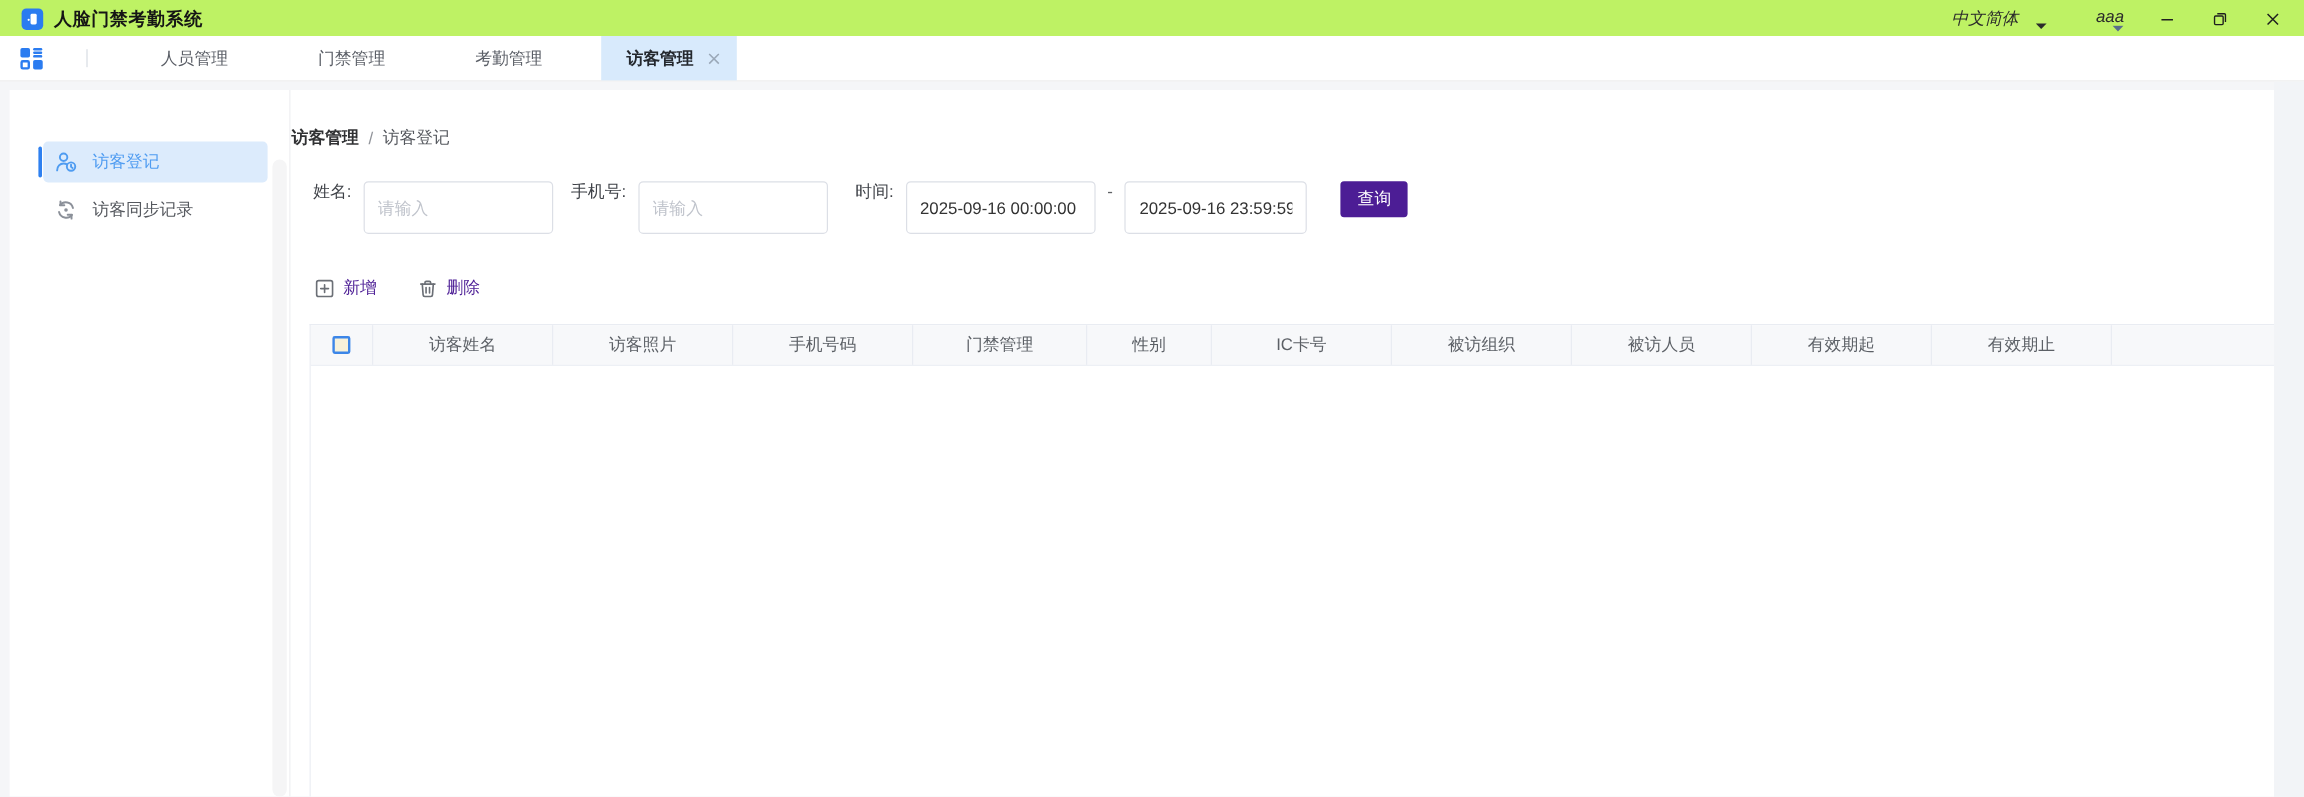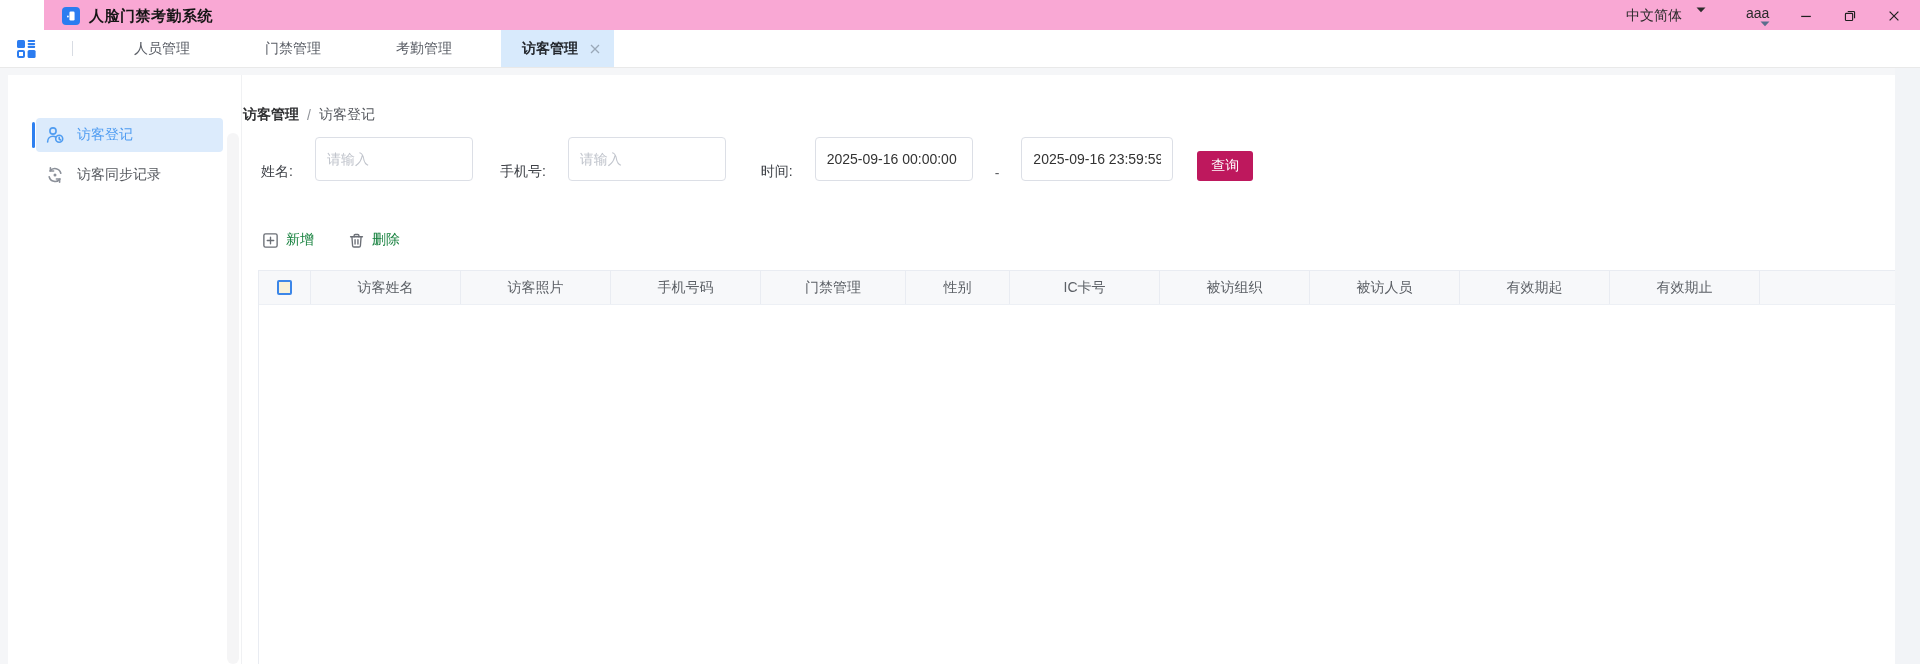--- a/index.html
+++ b/index.html
@@ -1,25 +1,25 @@
 <!DOCTYPE html>
 <html><head>
 <meta charset="utf-8">
 <style>
   * { box-sizing: border-box; }
   body { margin:0; background:#d9dce1; font-family:"Liberation Sans","DejaVu Sans",sans-serif; }
   .window { width:1920px; height:664px; background:#fff; position:relative; overflow:hidden; color:#333; }
 
   
-  .titlebar { height:30px; display:flex; align-items:center; padding:2px 18px 0 18px; background:#f9a8d4;margin-left:44px; }
+  .titlebar { height:30px; display:flex; align-items:center; padding:2px 18px 0 18px; background:#bef264; }
   .tb-left { display:flex; align-items:center; gap:9px; flex:1; }
   .app-icon { width:18px; height:18px; background:#2b7cf0; border-radius:4px; display:flex; align-items:center; justify-content:center; flex-shrink:0; }
   .app-title { font-size:15px; font-weight:bold; color:#151515; letter-spacing:.5px; }
   .tb-right { display:flex; align-items:center; }
-  .menu-group { display:flex; align-items:flex-start; font-size:14px; color:#2b2b2b; cursor:pointer; }
+  .menu-group { display:flex; align-items:flex-end; font-size:14px; color:#2b2b2b; cursor:pointer;font-style:italic; }
   .menu-group .caret { margin-left:14px; display:flex; }
   .user-group { margin-left:40px;flex-direction:column; }
   .win-btn { margin-left:28px; background:none; border:none; padding:0; width:16px; height:16px; display:flex; align-items:center; justify-content:center; cursor:pointer; color:#1f1f1f; }
 
   
   .tabbar { height:38px; border-bottom:1px solid #e9e9e9; display:flex; align-items:stretch; background:#fff;gap:23px; }
   .grid-btn { align-self:center; width:24px; height:24px; margin:0 11px 0 14px; display:flex; cursor:pointer; background:none; border:none; padding:0; }
   .tab-divider { width:1px; height:15px; background:#d8dce3; align-self:center; margin-right:12px; }
   .tab { display:flex; align-items:center; padding:0 26px; font-size:14px; color:#5a5e66; cursor:pointer; }
   .tab.active { background:#d8eafc; color:#24282e; font-weight:600; padding:0 13px 0 21px; gap:11px; }
@@ -36,32 +36,32 @@
   .side-scroll-thumb { position:absolute; right:2px; top:58px; bottom:0; width:12px; background:#f5f5f6; border-radius:6px; }
 
   .main { flex:1; background:#fff; margin-top:7px; display:flex; flex-direction:column; overflow:hidden; }
   .vscroll { width:25px; background:#f2f4f7; flex-shrink:0; }
 
   .breadcrumb { margin:30px 0 0 0; padding-left:1px; font-size:14px; height:20px; display:flex; align-items:center; gap:8px; }
   .bc-parent { color:#303133; font-weight:700; cursor:pointer; }
   .bc-sep { color:#909399; }
   .bc-current { color:#55585e; }
 
-  .filters { display:flex; align-items:flex-end; margin-top:26px; padding-left:19px; height:30px; font-size:14px;gap:12px; }
+  .filters { display:flex; align-items:flex-start; margin-top:26px; padding-left:19px; height:30px; font-size:14px; }
   .f-label { color:#3f4248; margin-right:10px; white-space:nowrap; }
   .ml15 { margin-left:15px; } .ml23 { margin-left:23px; }
   input.text { width:158px; height:44px; border:1px solid #dcdfe6; border-radius:4px; padding:0 11px; font-size:14px; color:#333; font-family:inherit; outline:none; background:#fff; }
   input.text.dt { width:158px; }
   input.text.dt2 { width:152px; }
   input.text::placeholder { color:#c0c4cc; }
   .dash { color:#606266; margin:0 10px; }
-  .btn-primary { margin-left:12px; width:56px; height:30px; background:#be185d; color:#fff; border:none; border-radius:3px; font-size:14px; font-family:inherit; cursor:pointer; }
+  .btn-primary { margin-left:28px; width:56px; height:30px; background:#4c1d95; color:#fff; border:none; border-radius:3px; font-size:14px; font-family:inherit; cursor:pointer; }
 
   .toolbar { display:flex; align-items:center; margin-top:50px; padding-left:20px; gap:34px; }
-  .tool-btn { display:flex; align-items:center; gap:7px; font-size:14px; color:#15803d; background:none; border:none; padding:0; font-family:Liberation Sans, sans-serif; cursor:pointer; }
+  .tool-btn { display:flex; align-items:center; gap:7px; font-size:14px; color:#4c1d95; background:none; border:none; padding:0; font-family:Liberation Sans, sans-serif; cursor:pointer; }
   .tool-btn .t-icon { width:17px; height:17px; color:#6b6f76; display:flex; }
 
   .table { margin:21px 0 0 16px; width:1889px; border:1px solid #e9ecf2; border-bottom:none; flex:1; display:flex; flex-direction:column; }
   .thead { display:grid; grid-template-columns:52px 150px 150px 150px 145px 104px 150px 150px 150px 150px 150px 1fr; background:#f7f8fa; height:34px; border-bottom:1px solid #edf0f5; }
   .th { display:flex; align-items:center; justify-content:center; font-size:14px; color:#5c6066; border-right:1px solid #e9ecf2; }
   .th:last-child { border-right:none; }
   .checkbox { width:15px; height:15px; border:2px solid #3c86e8; border-radius:2px; background:#f7f1da; cursor:pointer; }
   .tbody { flex:1; background:#fff; }
 
   svg { display:block; }

